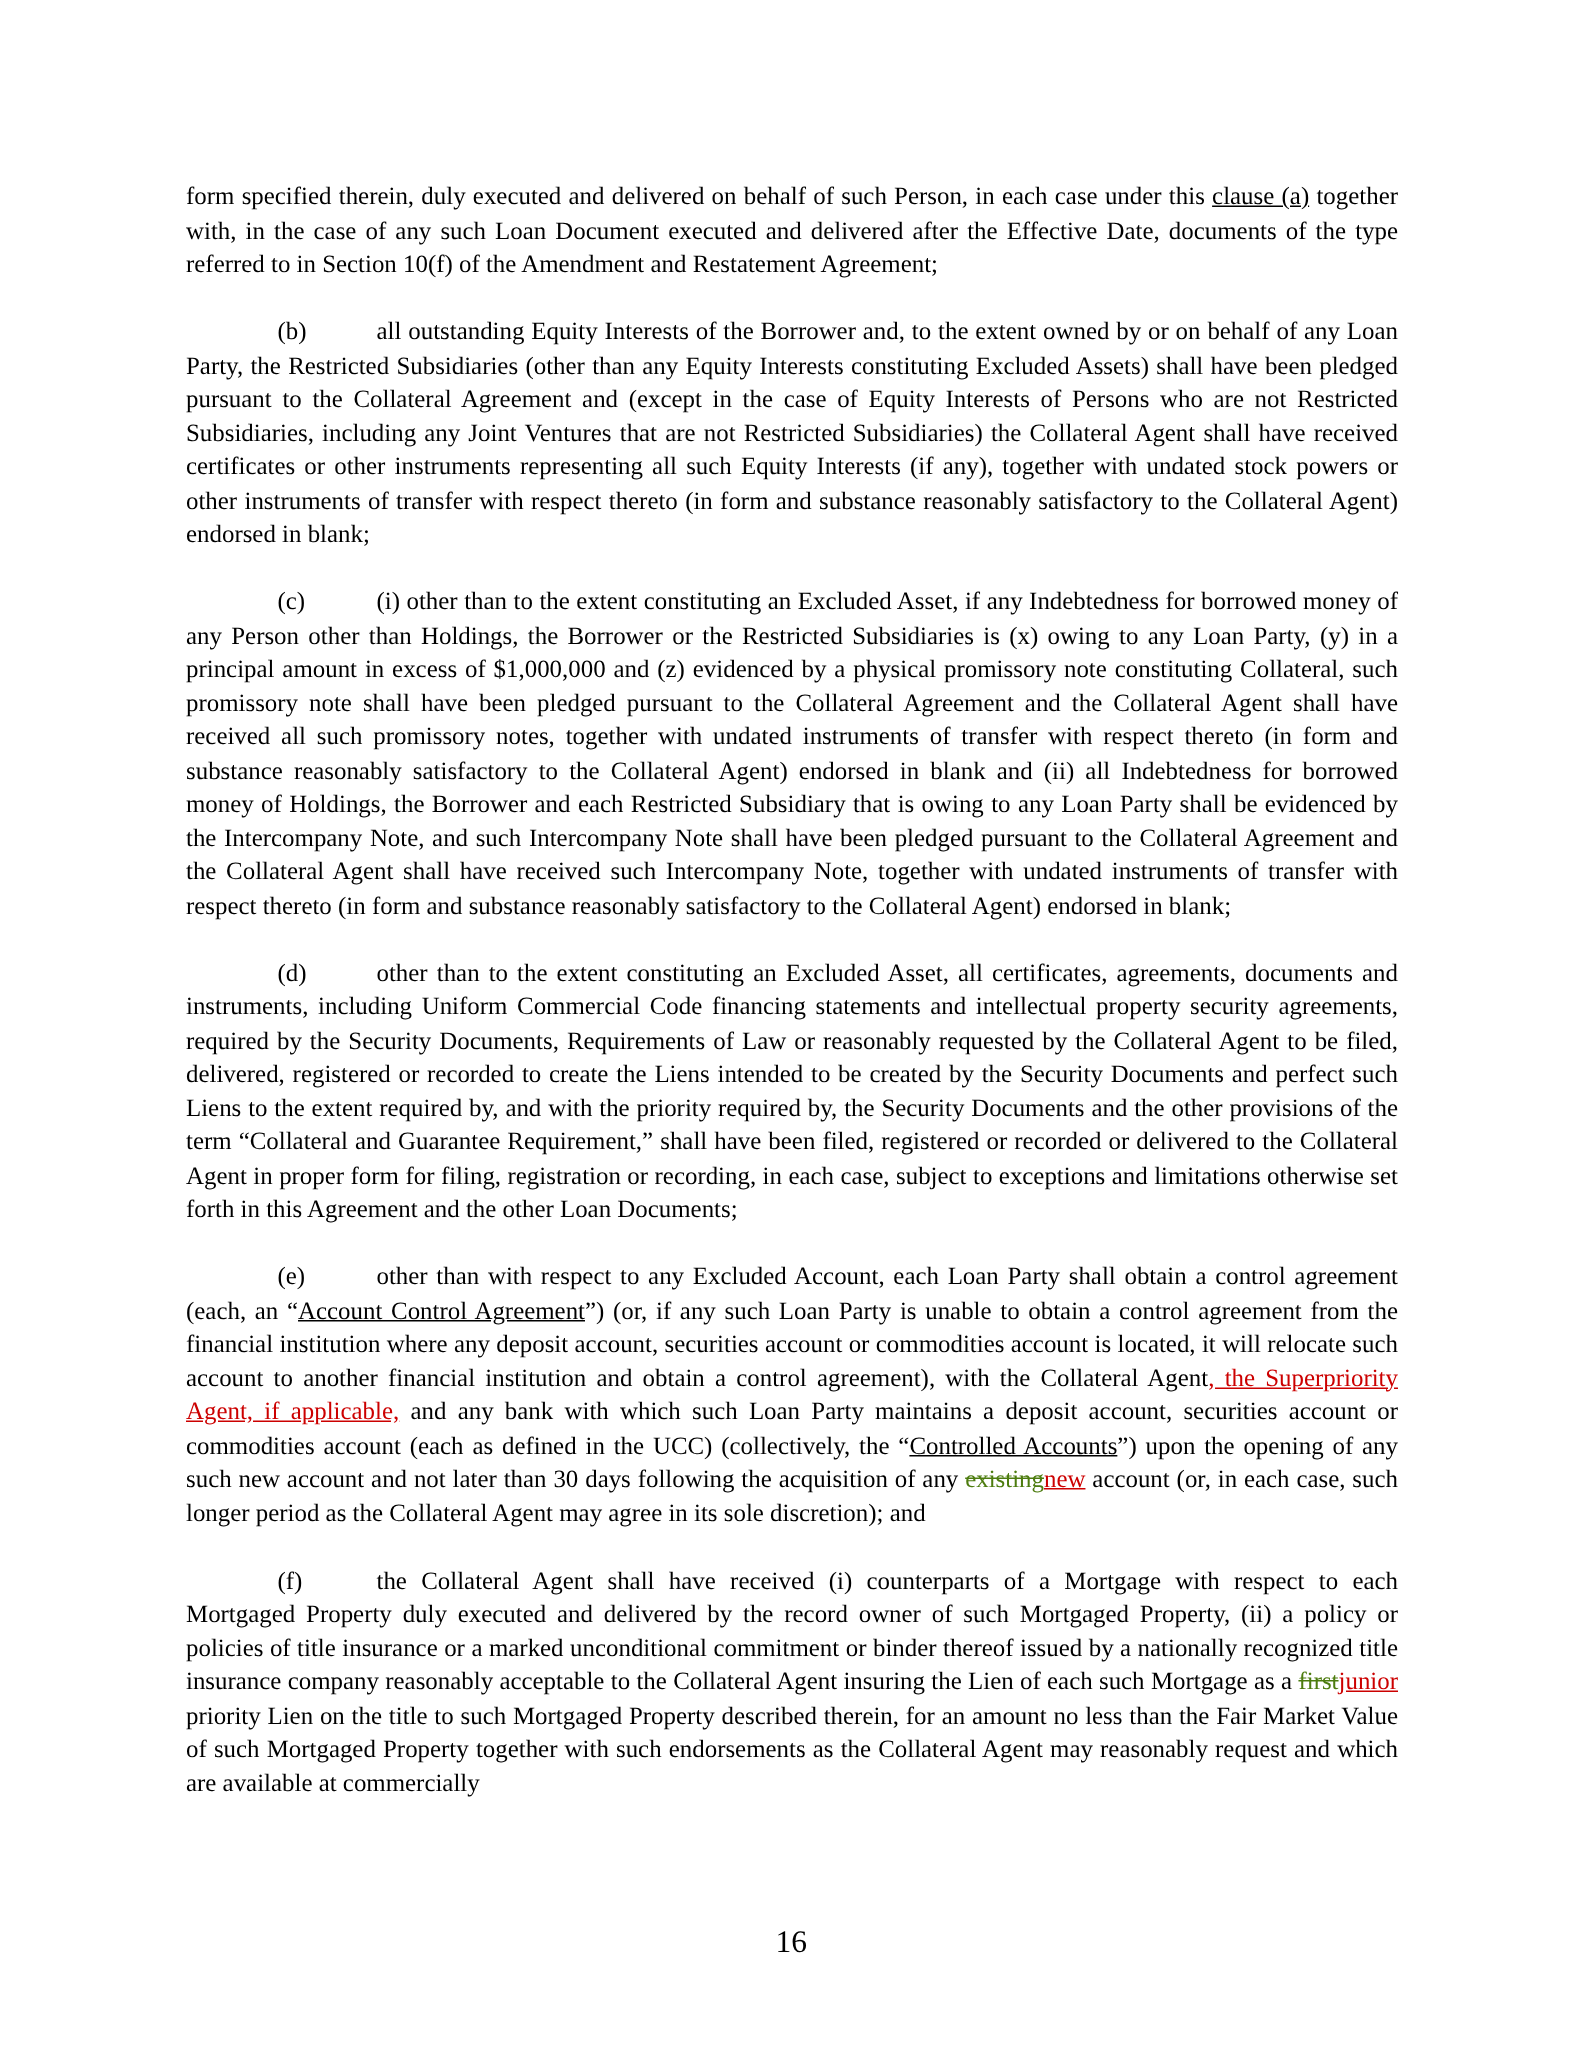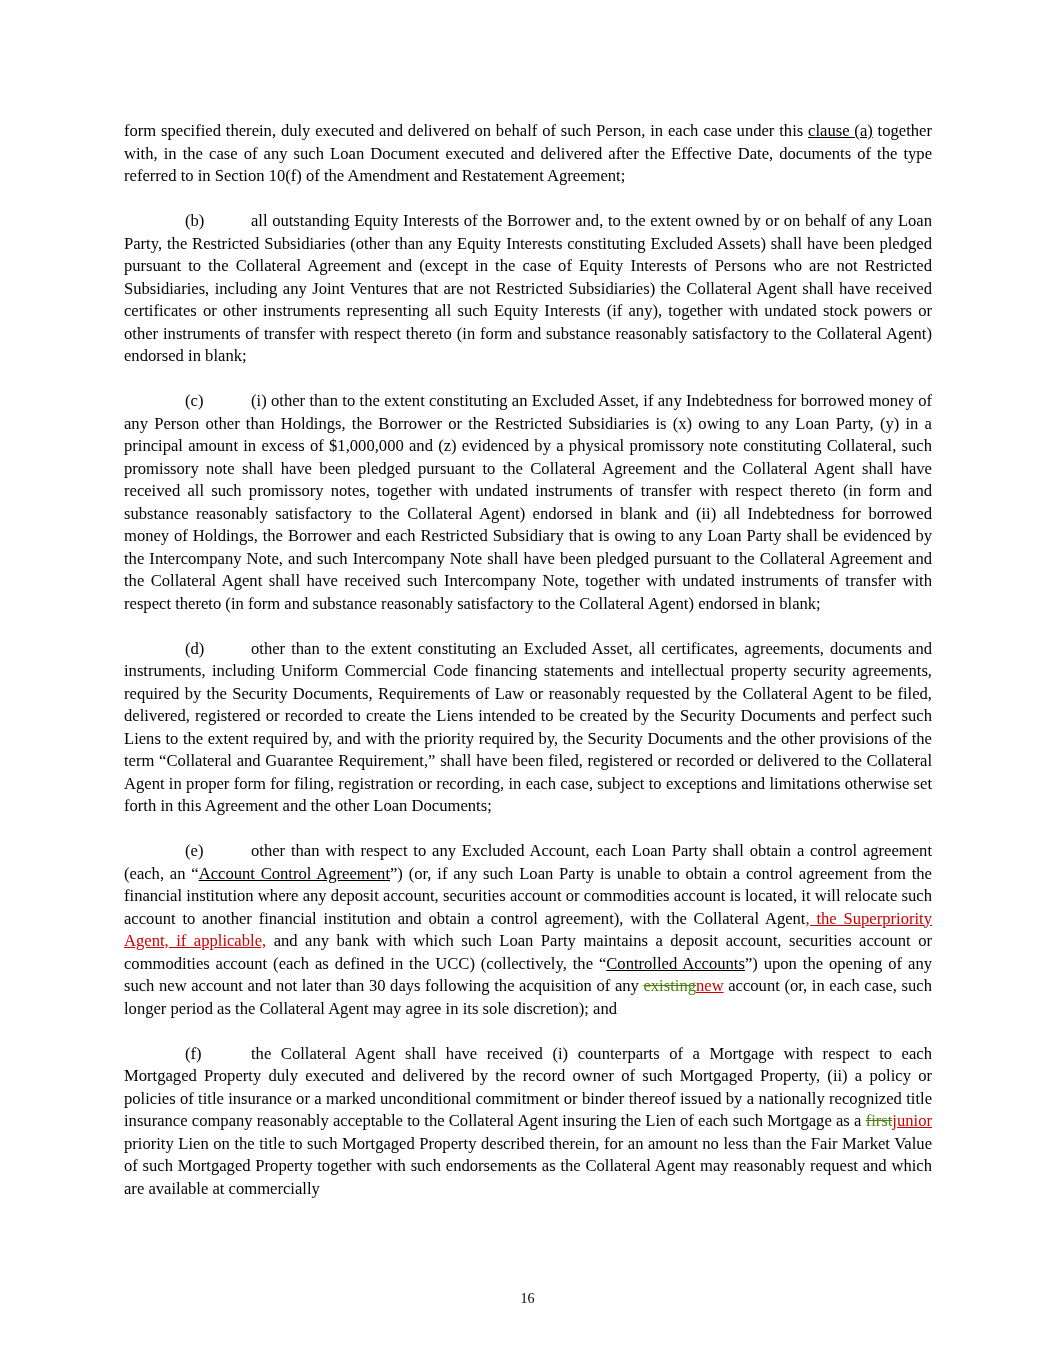--- a/index.html
+++ b/index.html
@@ -47,21 +47,21 @@
   .del {
     color: #4d7c0f;
     text-decoration: line-through;
   }
   .page-number {
     position: absolute;
     left: 0;
     right: 0;
     bottom: 58px;
     text-align: center;
-    font-size: 14px;
+    font-size: 21px;
     font-family: "Liberation Serif", serif;
     color: #000000;
   }
 </style>
 </head>
 <body>
 
 <div class="page">
   <div class="content">
 

